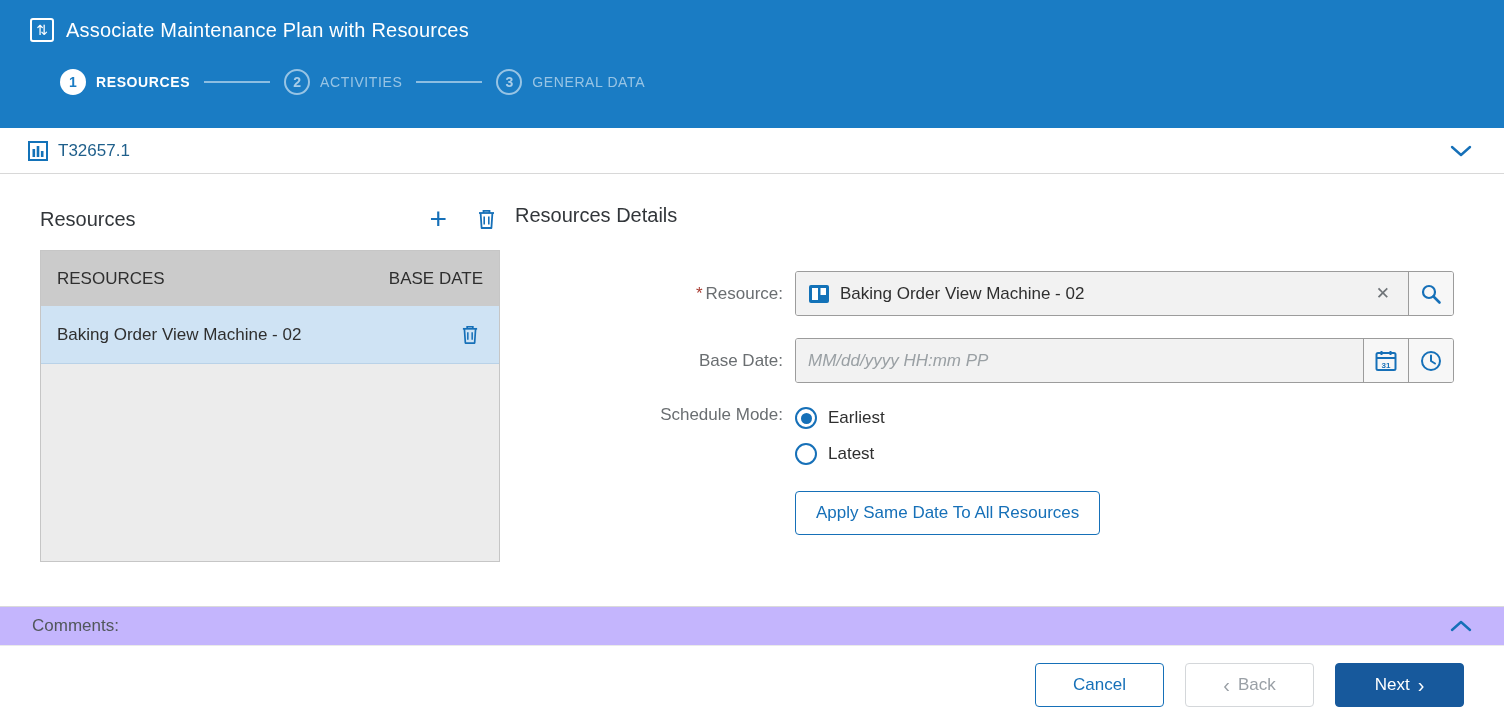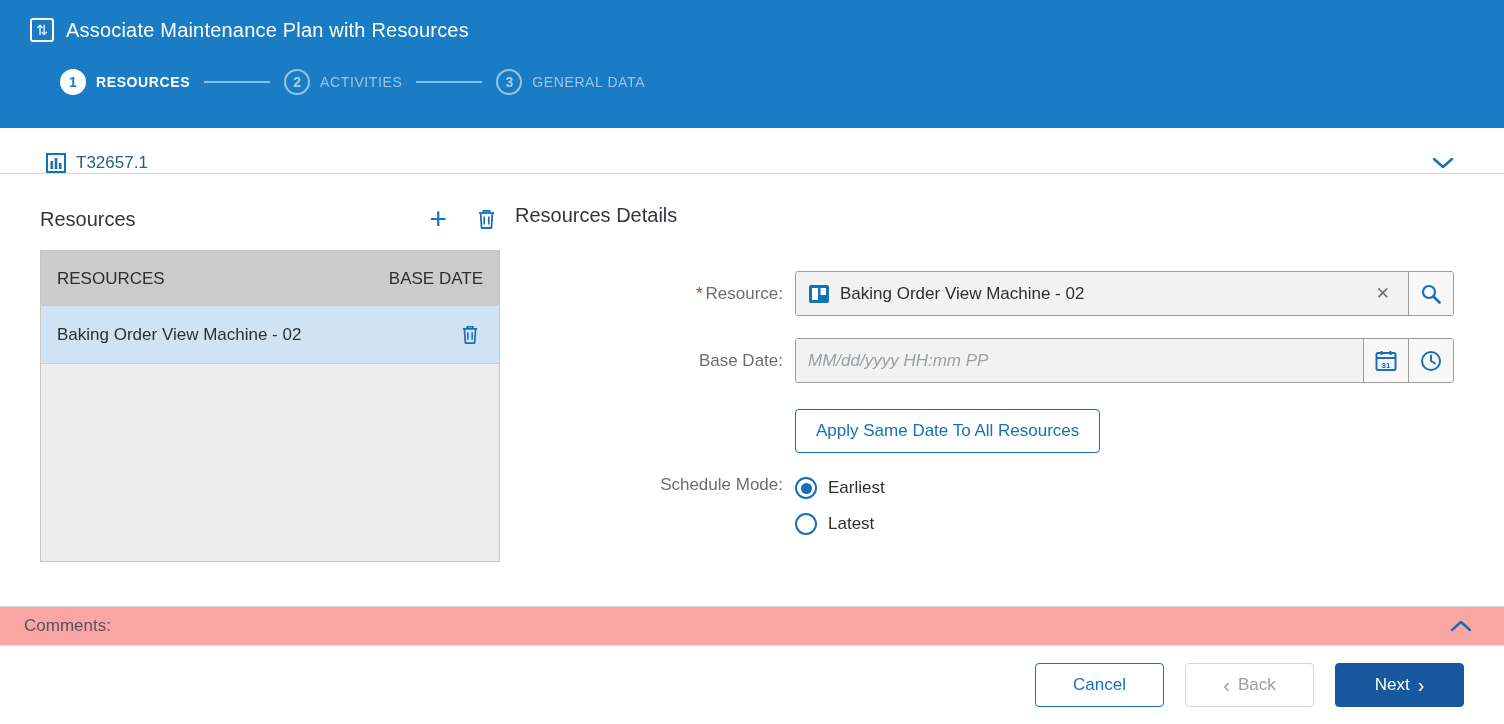--- a/index.html
+++ b/index.html
@@ -30,22 +30,22 @@
   }
   .step.active .step-circle{ background:#fff; color:#1a7cc4; }
   .step.inactive .step-circle{ background:transparent; color:rgba(255,255,255,.62); border:2px solid rgba(255,255,255,.55); }
   .step-label{ font-size:14px; font-weight:700; letter-spacing:.6px; }
   .step.active .step-label{ color:#fff; }
   .step.inactive .step-label{ color:rgba(255,255,255,.55); font-weight:400; }
   .connector{ width:66px; height:2px; background:rgba(255,255,255,.5); margin:0 14px; }
 
   
   .plan-bar{
-    height:46px; flex:0 0 auto; display:flex; align-items:flex-end; gap:10px;
-    padding:0 46px; border-bottom:1px solid #d8d8d8; background:#fff;
+    height:46px; flex:0 0 auto; display:flex; align-items:center; gap:10px;
+    padding:0 28px; border-bottom:1px solid #d8d8d8; background:#fff;
   }
   .plan-label{ font-size:17px; color:#1f5f8b; }
   .plan-bar .spacer{ flex:1; }
   .icon-btn{ background:none; border:none; cursor:pointer; display:flex; align-items:center; justify-content:center; padding:4px; }
 
   
   .content{ flex:1 1 auto; min-height:0; display:flex; padding:30px 40px 0 40px; }
   .left-col{ width:460px; flex:0 0 auto; }
   .left-head{ display:flex; align-items:center; margin-bottom:16px; }
   .panel-title{ font-size:20px; font-weight:400; color:#32363a; }
@@ -102,21 +102,21 @@
 
   .apply-row{ margin-top:26px; }
   .apply-btn{
     height:44px; padding:0 20px; background:#fff; border:1px solid #1670b8; border-radius:4px;
     color:#1670b8; font-size:17px; font-family:"Liberation Sans", sans-serif; cursor:pointer;
   }
 
   
   .comments-bar{
     flex:0 0 auto; height:40px; border-top:1px solid #dadada; border-bottom:1px solid #eaeaea;
-    display:flex; align-items:center; padding:0 28px 0 24px; background:#fca5a5;
+    display:flex; align-items:center; padding:0 28px 0 32px; background:#c4b5fd;
   }
   .comments-label{ font-size:17px; color:#51575b; }
   .comments-bar .spacer{ flex:1; }
 
   
   .footer{ flex:0 0 auto; height:78px; display:flex; align-items:center; justify-content:flex-end; gap:21px; padding-right:40px; background:#fff; }
   .btn{ height:44px; min-width:129px; border-radius:4px; font-size:17px; font-family:"Liberation Sans", sans-serif; cursor:pointer; display:flex; align-items:center; justify-content:center; gap:8px; padding:0 24px; }
   .btn-cancel{ background:#fff; border:1px solid #1670b8; color:#1670b8; }
   .btn-back{ background:#fff; border:1px solid #d4d7da; color:#9aa0a6; cursor:default; }
   .btn-next{ background:#17599c; border:1px solid #17599c; color:#fff; }
@@ -253,38 +253,38 @@
           </button>
           <button class="seg-btn" aria-label="pick time">
             <svg width="22" height="22" viewBox="0 0 22 22">
               <circle cx="11" cy="11" r="9" fill="none" stroke="#1670b8" stroke-width="2"></circle>
               <polyline points="11,5.5 11,11 15,13.5" fill="none" stroke="#1670b8" stroke-width="2" stroke-linecap="round" stroke-linejoin="round"></polyline>
             </svg>
           </button>
         </div>
       </div>
 
-      <div class="form-row apply-row">
-        <span class="form-label"></span>
-        <button class="apply-btn">Apply Same Date To All Resources</button>
-      </div>
-
       <div class="form-row top">
         <span class="form-label">Schedule Mode:</span>
         <div class="radios">
           <div class="radio-opt checked">
             <span class="radio-circle"></span>
             <span class="radio-label">Earliest</span>
           </div>
           <div class="radio-opt">
             <span class="radio-circle"></span>
             <span class="radio-label">Latest</span>
           </div>
         </div>
       </div>
+
+      <div class="form-row apply-row">
+        <span class="form-label"></span>
+        <button class="apply-btn">Apply Same Date To All Resources</button>
+      </div>
     </section>
   </main>
 
   <div class="comments-bar">
     <span class="comments-label">Comments:</span>
     <span class="spacer"></span>
     <button class="icon-btn" aria-label="collapse comments">
       <svg width="22" height="12" viewBox="0 0 22 12">
         <polyline points="2,10 11,2 20,10" fill="none" stroke="#1670b8" stroke-width="2.4" stroke-linecap="round" stroke-linejoin="round"></polyline>
       </svg>

